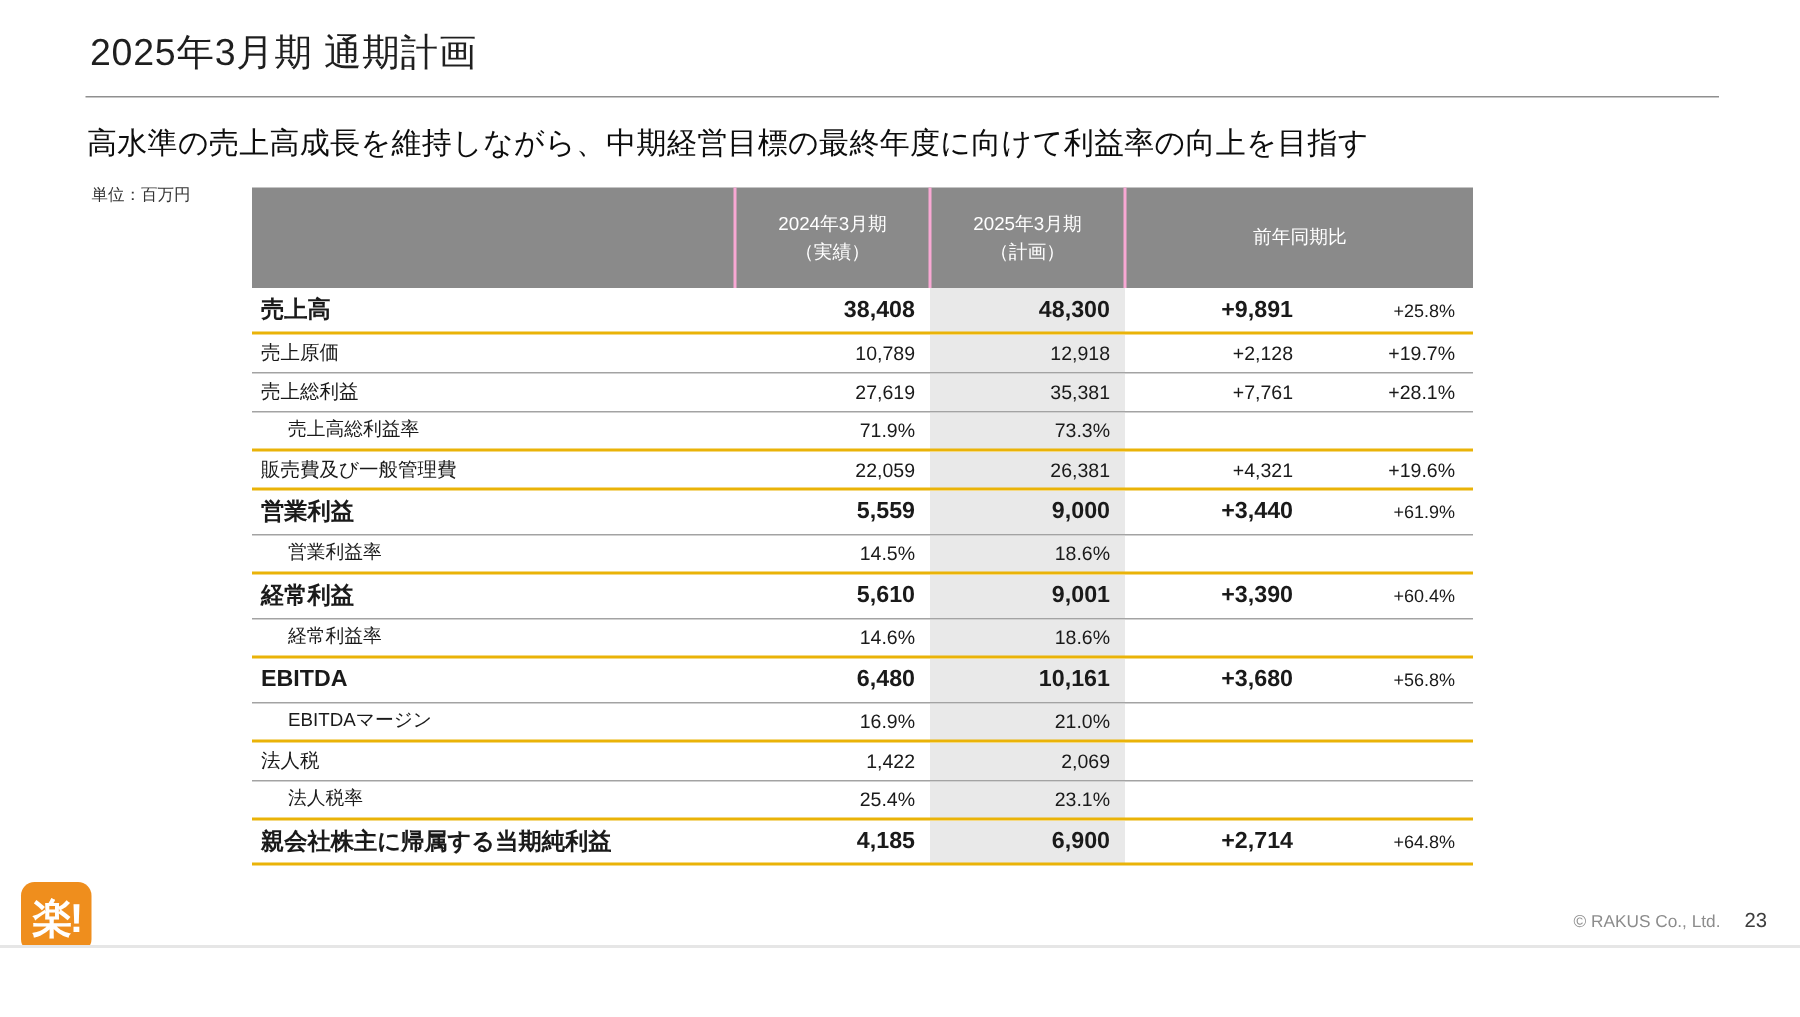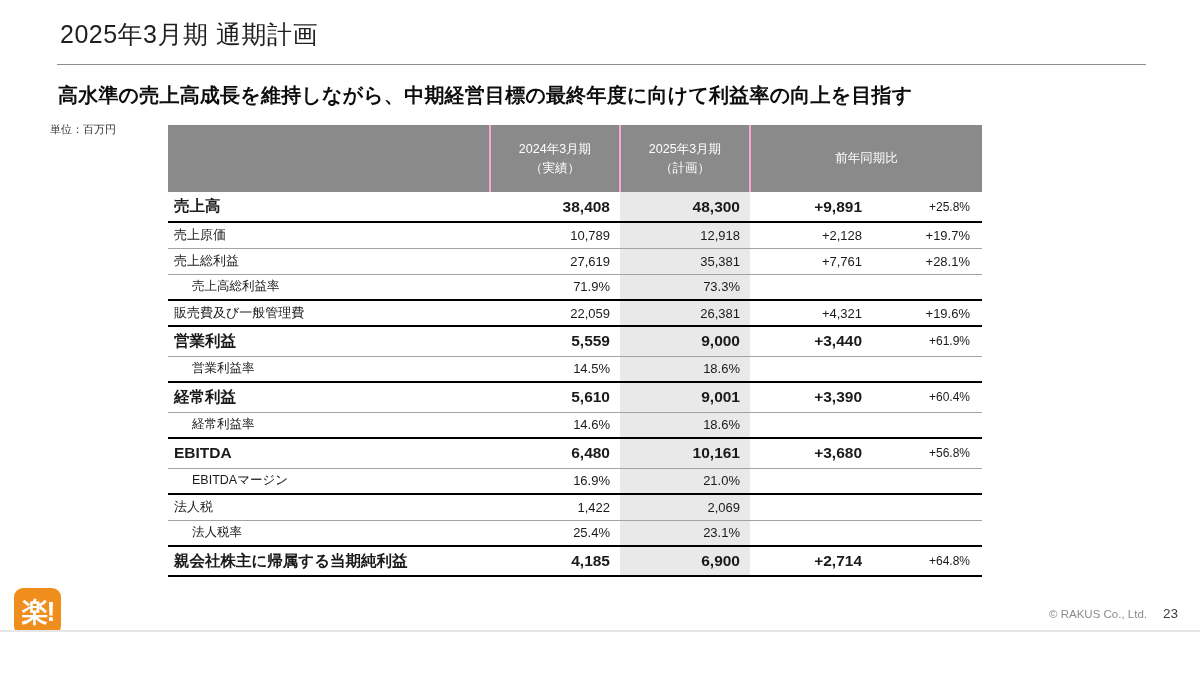--- a/index.html
+++ b/index.html
@@ -18,25 +18,25 @@
     position:absolute; left:60px; top:18px;
     font-size:25px; font-weight:500; color:#1f1f1f;
     letter-spacing:0.5px;
   }
   .title-underline {
     position:absolute; left:57px; top:64px;
     width:1089px; height:1px; background:#8f8f8f;
   }
   .subtitle {
     position:absolute; left:58px; top:82px;
-    font-size:20px; font-weight:bold; color:#0d0d0d;
+    font-size:20px; font-weight:normal; color:#0d0d0d;
     letter-spacing:0.2px;
   }
   .unit-note {
-    position:absolute; left:50px; top:122px;
+    position:absolute; left:61px; top:122px;
     font-size:11px; color:#333333;
   }
 
   
   .fin-table {
     position:absolute; left:168px; top:125px;
     width:814px;
     border-collapse:collapse;
     table-layout:fixed;
   }
@@ -47,21 +47,21 @@
     line-height:1.5;
   }
   .fin-table thead th.sep { border-right:2px solid #f9a8d4; }
   .fin-table thead th span { display:block; }
 
   .fin-table tbody td {
     border-bottom:1px solid #a3a3a3;
     vertical-align:middle;
     white-space:nowrap; overflow:hidden;
   }
-  .fin-table tbody tr.section-end td { border-bottom:2px solid #000000; }
+  .fin-table tbody tr.section-end td { border-bottom:2px solid #eab308; }
 
   .fin-table tbody td.label { text-align:left; padding-left:6px; }
   .fin-table tbody td.num   { text-align:right; padding-right:10px; }
   .fin-table tbody td.plan  { background:#e9e9e9; }
   .fin-table tbody td.pct   { padding-right:12px; }
 
   .fin-table tbody tr.normal td,
   .fin-table tbody tr.ratio td { height:26px; font-size:13px; }
   .fin-table tbody tr.ratio td.label { padding-left:24px; font-size:12.5px; }
 

